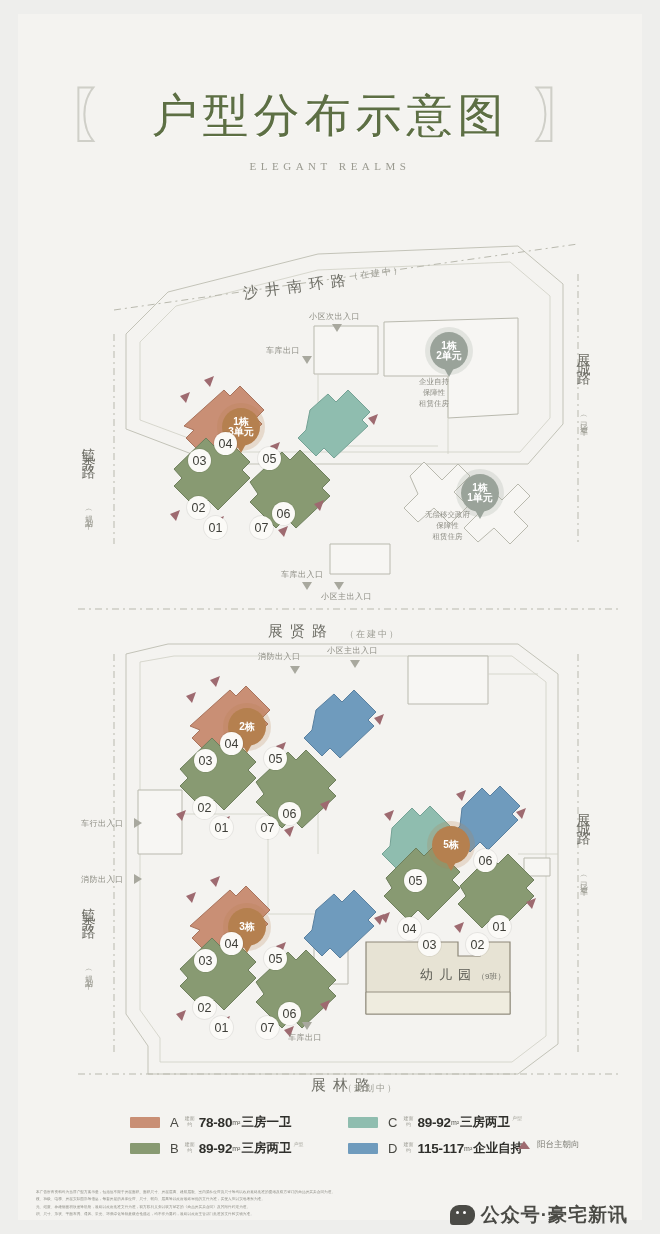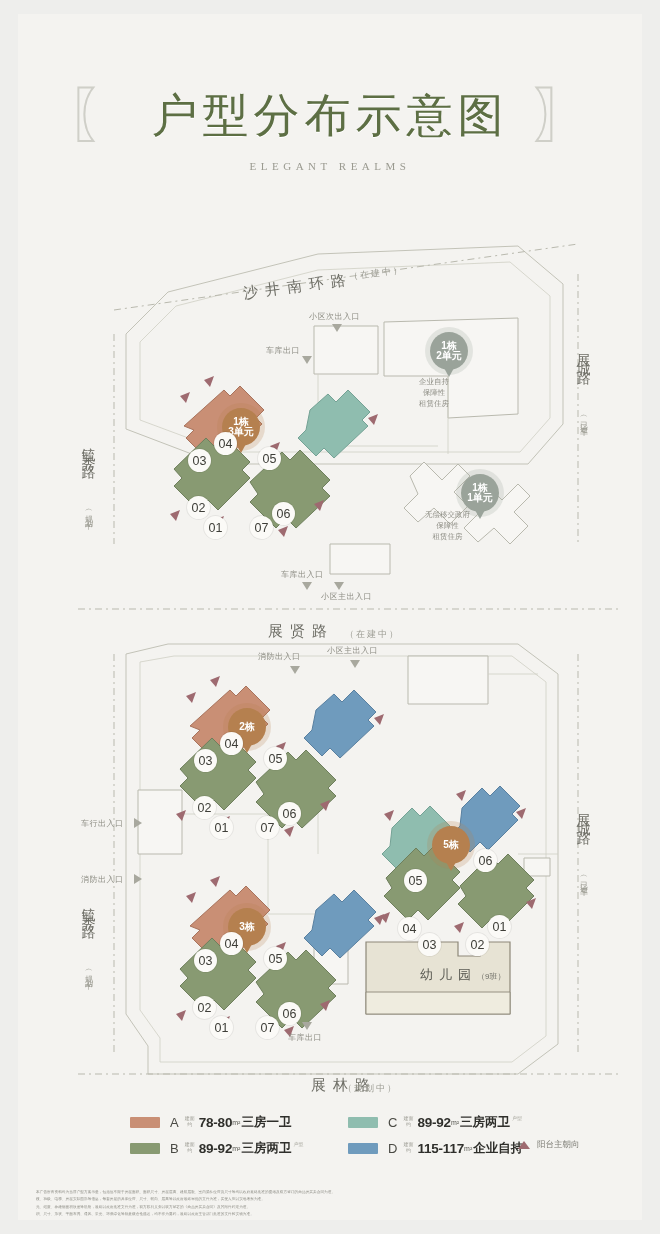--- a/index.html
+++ b/index.html
@@ -371,15 +371,19 @@
     </div>
   </div>
 
   <div class="foot">
     <p>本广告所有资料均为当前户型方案示意，包括但不限于房屋面积、面积尺寸、房屋层高、建筑层数、室内梁柱位置及尺寸等均以政府最终批准的图纸及双方签订的商品房买卖合同为准。</p>
     <p>模、班级、电梯、房屋实际图形等信息，每套房屋的具体位置、尺寸、朝向、层高等以政府最终审批的文件为准，买受人应以实地考察为准。</p>
     <p>元、维度、荐建物面积误差等说明，最终以政府批准文件为准，双方权利义务以双方签署的《商品房买卖合同》及其附件约定为准。</p>
     <p>积、尺寸、形状、平面布局、通风、采光、环境绿化等都是概念性描述，均不作为要约，最终以政府主管部门批准的文件和实物为准。</p>
   </div>
 
+  <div class="wm">
+    <span class="wchat"></span>
+    <span>公众号·豪宅新讯</span>
+  </div>
 
 </div>
 </div>
 
 </body></html>

